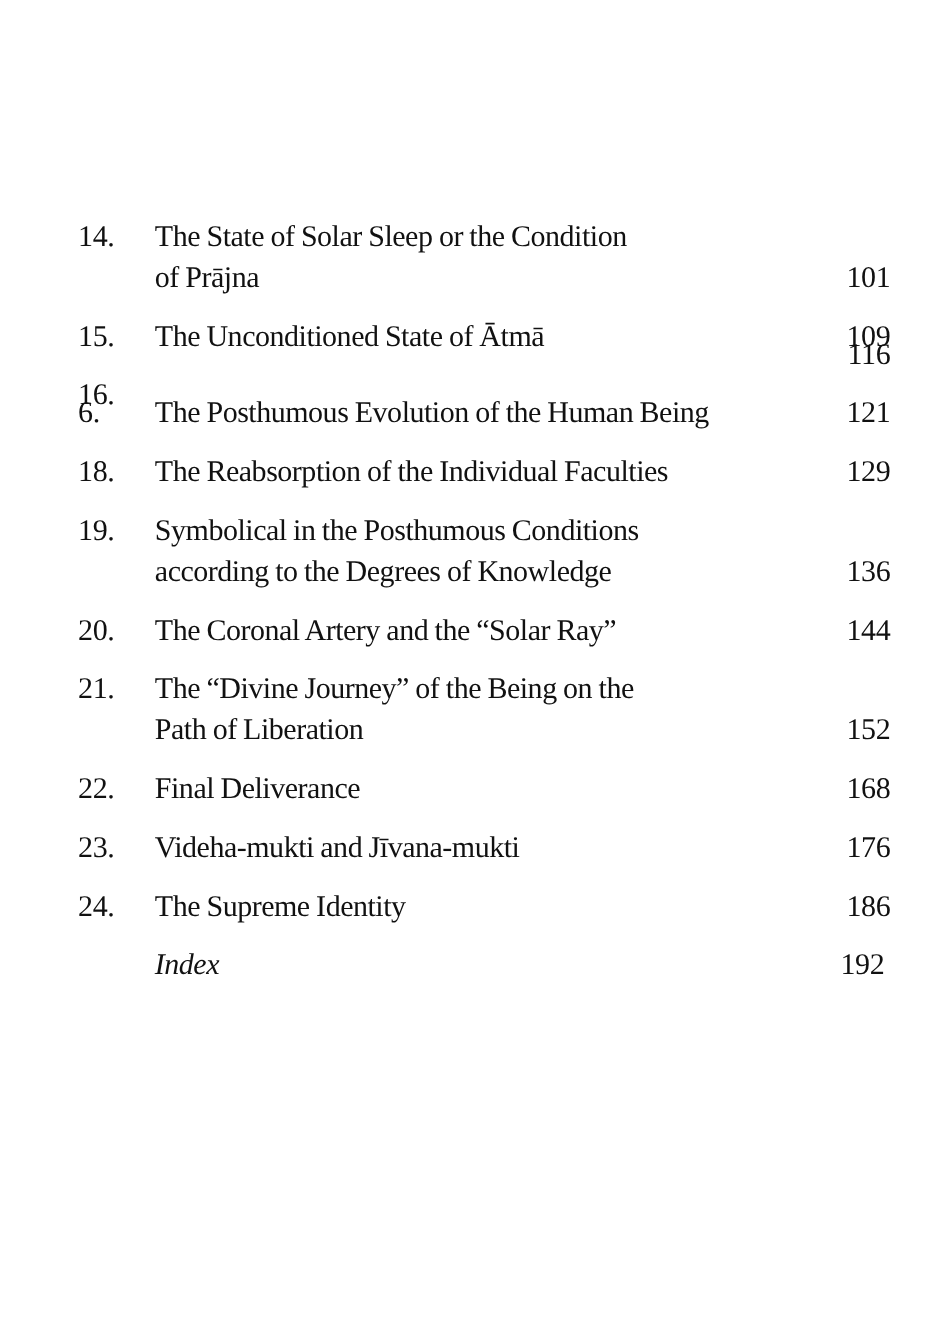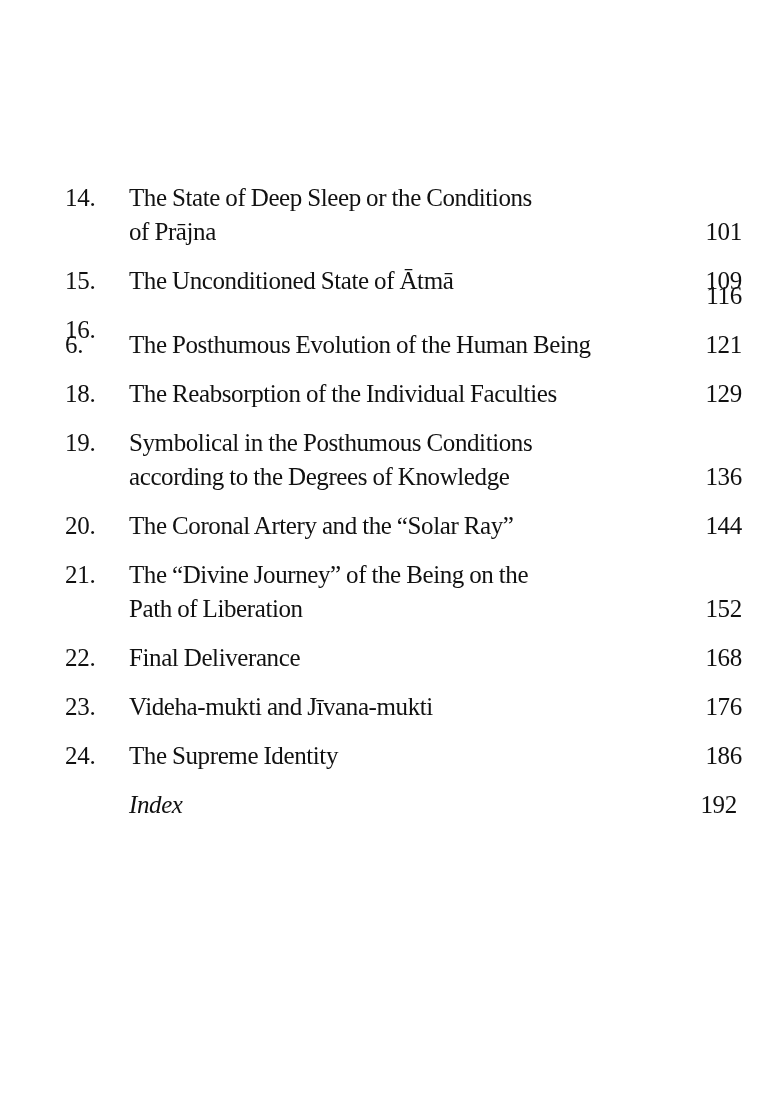--- a/index.html
+++ b/index.html
@@ -58,21 +58,21 @@
     .entry.index .page { right: 43px; }
   </style>
 </head>
 <body>
 
 <div class="toc">
 
   <div class="entry">
     <span class="num">14.</span>
     <div class="title">
-      <span class="line">The State of Deep Sleep or the Conditions</span>
+      <span class="line">The State of Solar Sleep or the Condition</span>
       <span class="line">of Prājna</span>
     </div>
     <span class="page">101</span>
   </div>
 
   <div class="entry">
     <span class="num">15.</span>
     <div class="title">
       <span class="line">The Unconditioned State of Ātmā</span>
     </div>

